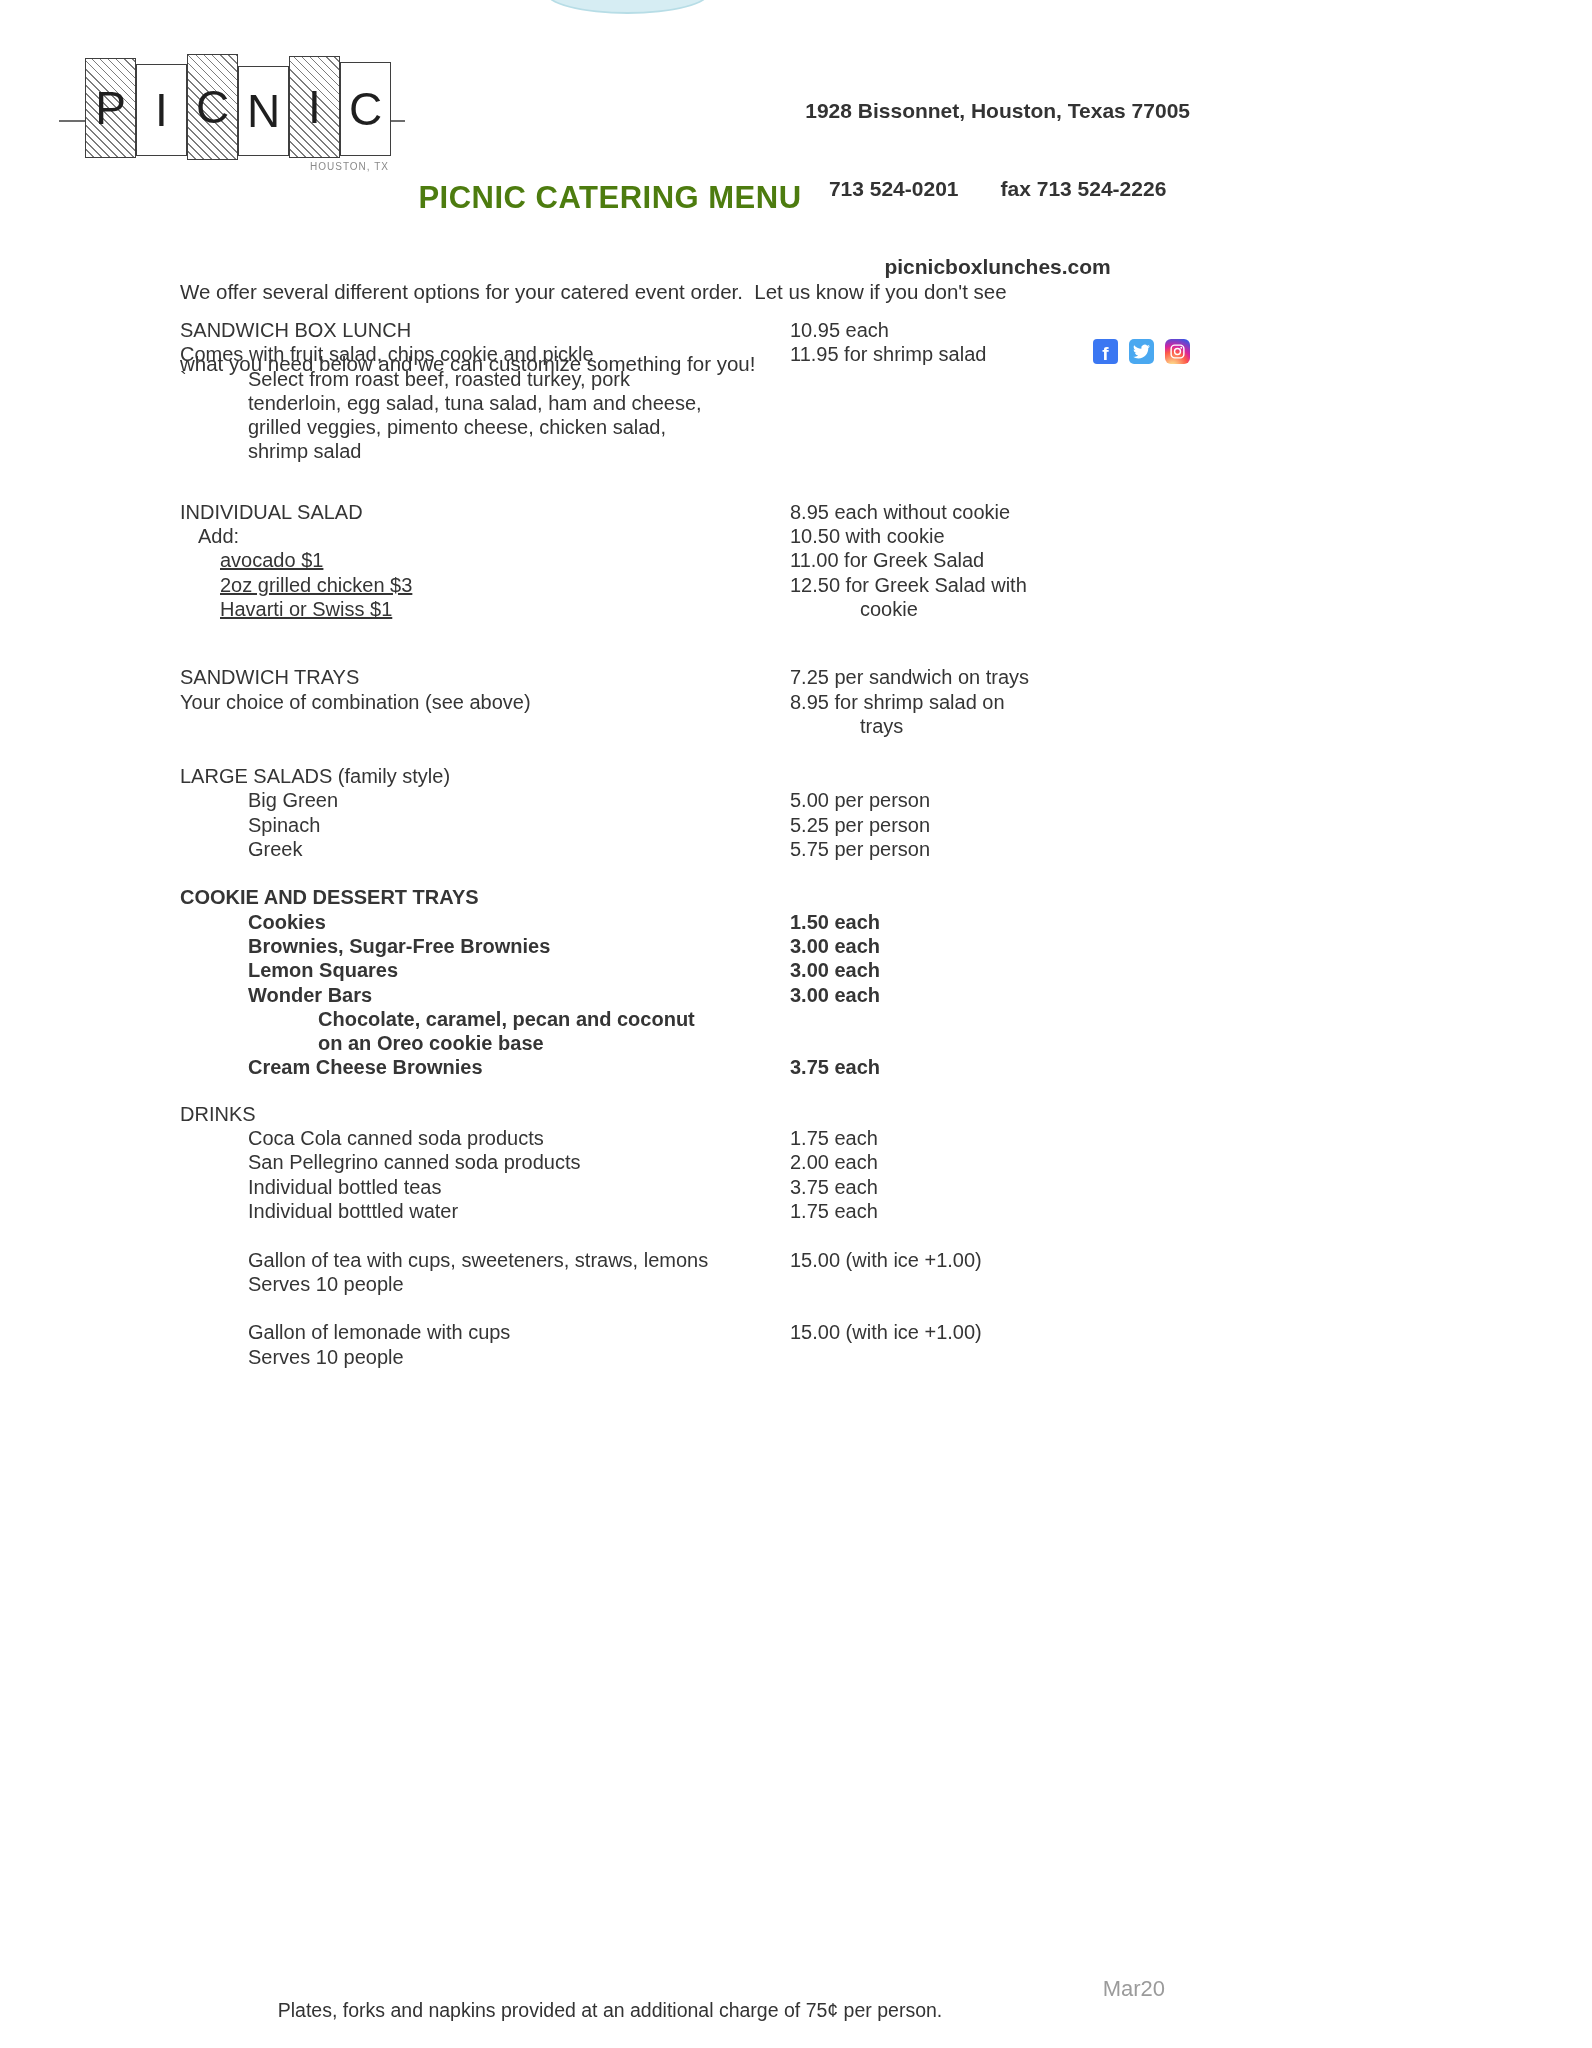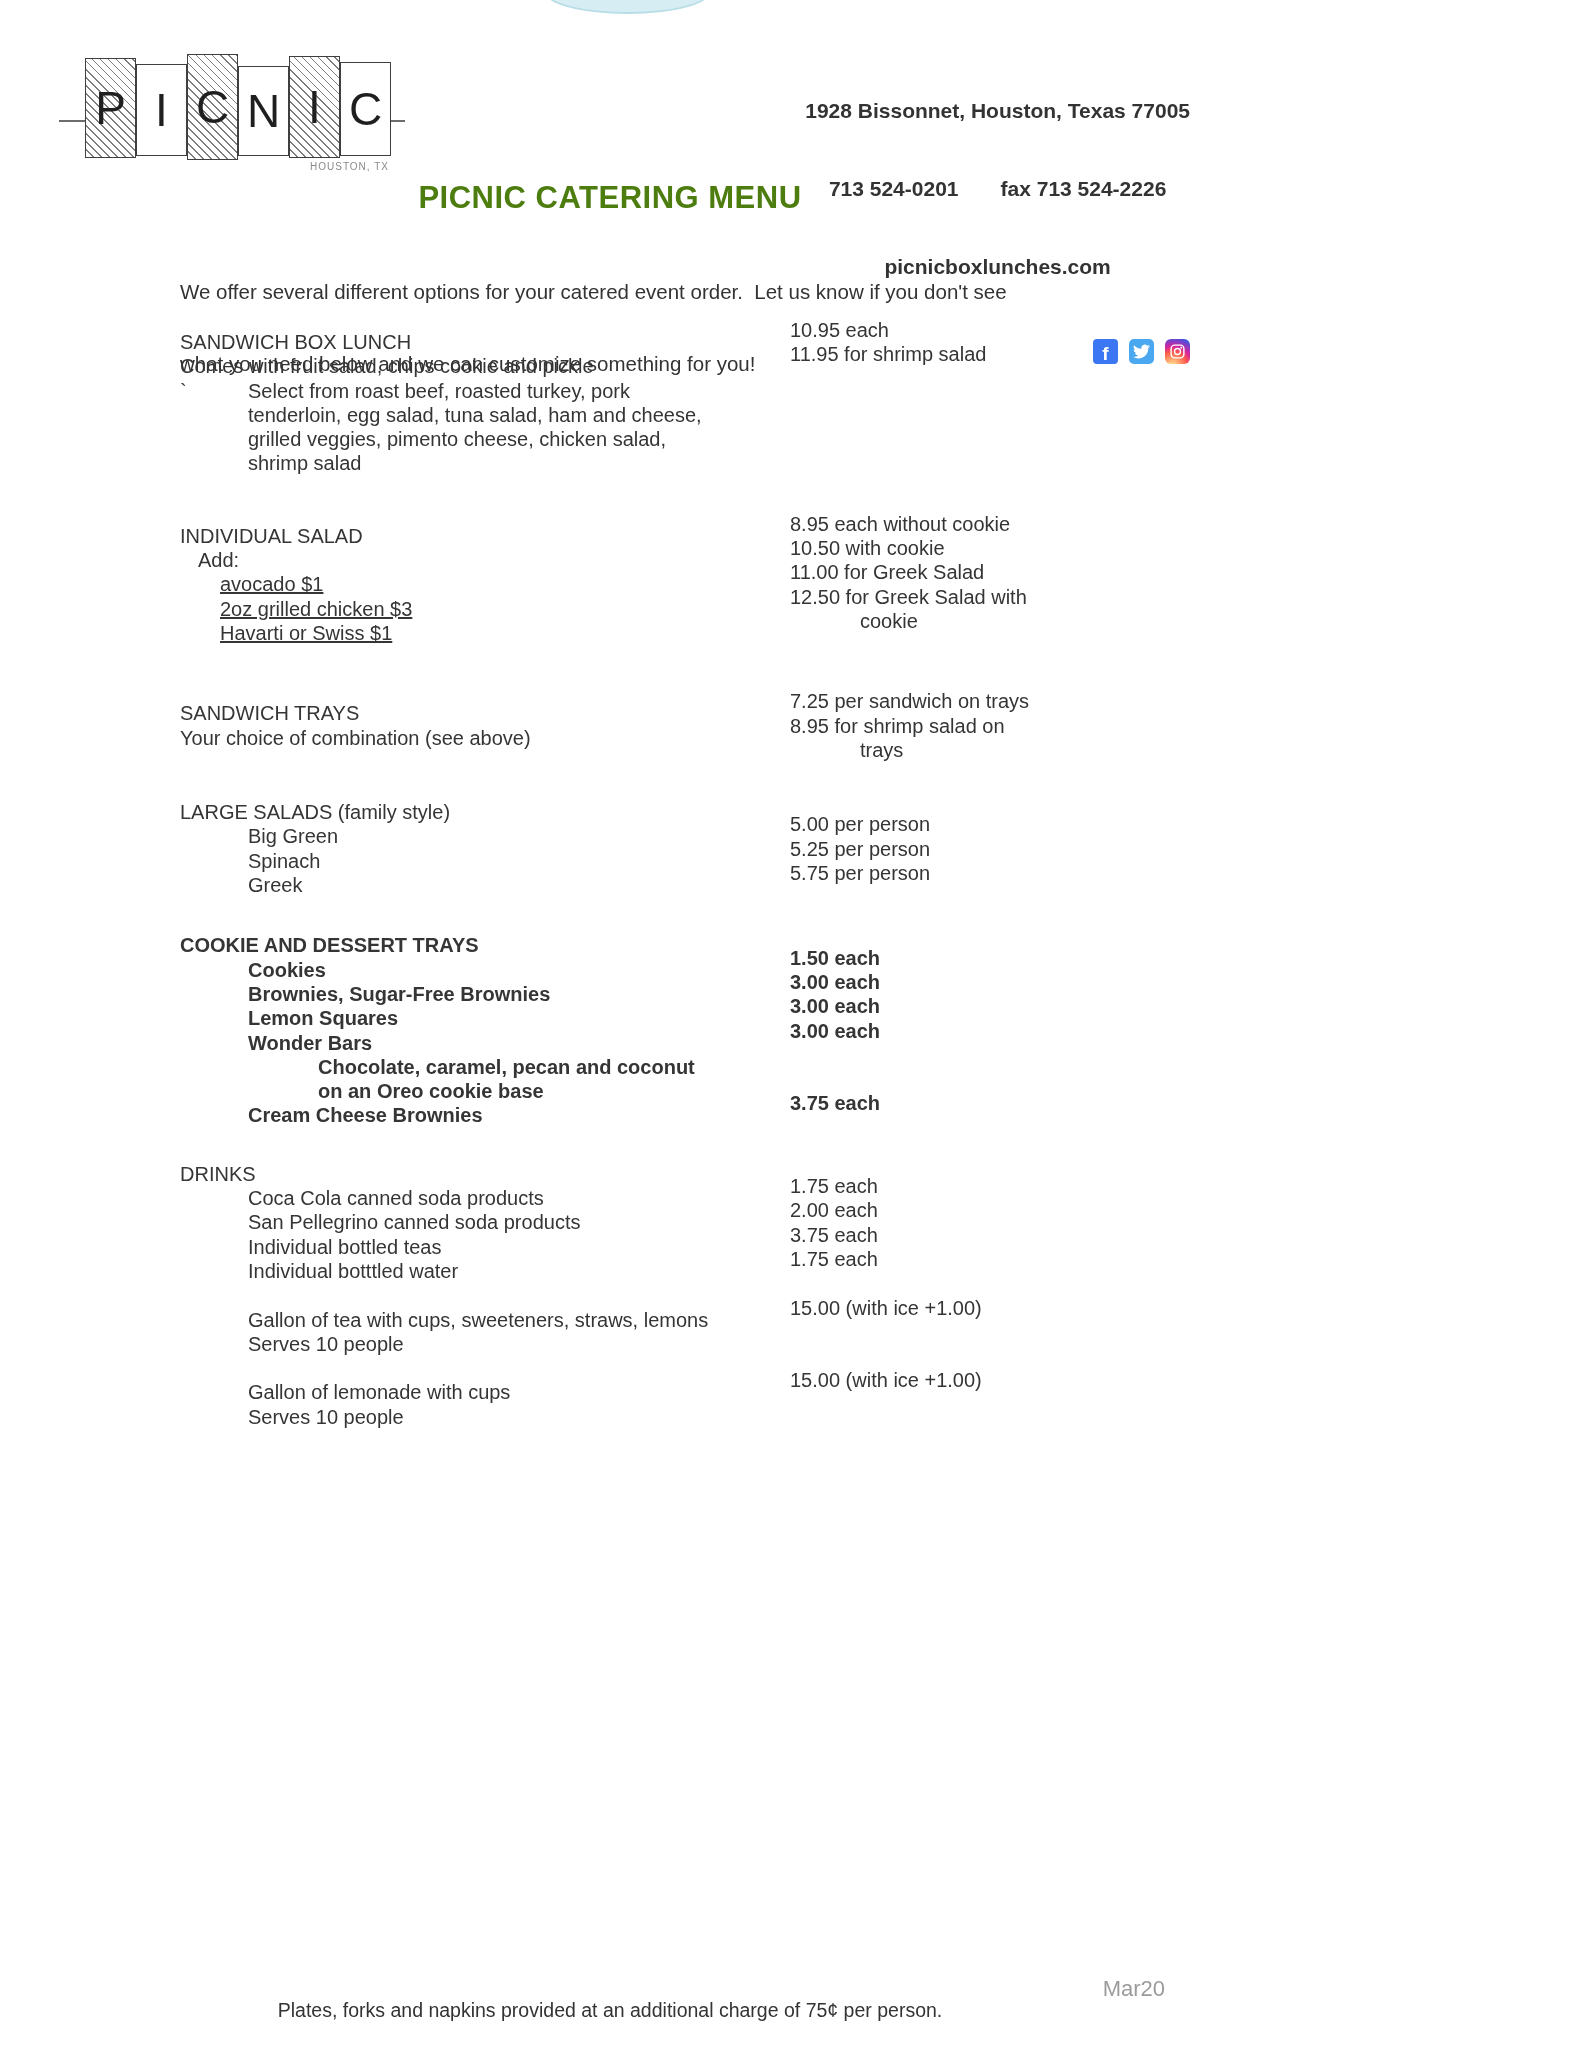--- a/index.html
+++ b/index.html
@@ -54,21 +54,21 @@
     font-size:31px; font-weight:bold; letter-spacing:0.5px; color:#4d7c0f; white-space:pre;
   }
   .intro {
     position:absolute; left:180px; top:232px; width:860px; text-align:left;
     font-size:20.5px; line-height:24px; color:#333; white-space:pre;
   }
 
   
   .menu { position:absolute; left:180px; top:318px; width:995px; }
   .section { display:flex; }
-  .col-left  { width:610px;margin-top:12px; }
+  .col-left  { width:610px; }
   .col-right { width:385px; }
   .line { font-size:20px; line-height:24.3px; white-space:pre; position:relative; color:#353535; }
   .line.i1 { padding-left:18px; }
   .line.i2 { padding-left:40px;text-decoration:underline; }
   .line.i3 { padding-left:68px; }
   .line.i4 { padding-left:138px; }
   .col-right .line.i3 { padding-left:70px; }
   .prefix { position:absolute; left:0; top:0; }
   .sec-sandwich-box-lunch   { margin-bottom:36px; }
   .sec-individual-salad     { margin-bottom:44px; }

